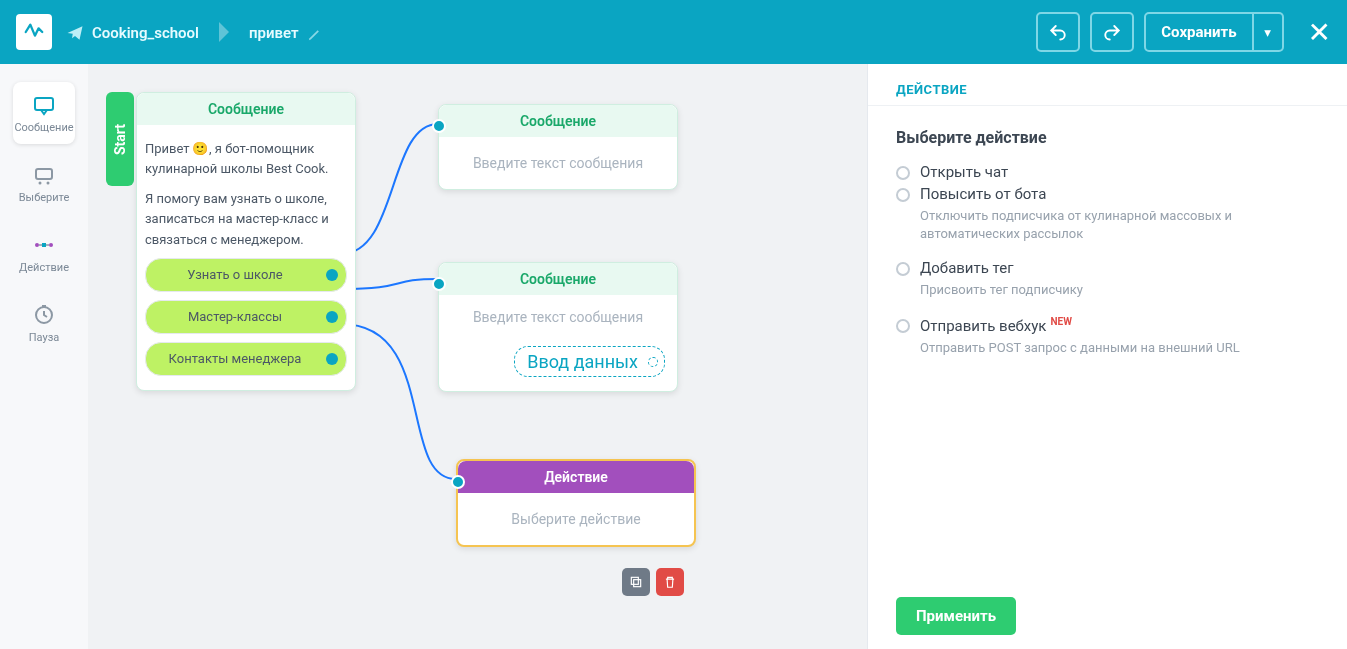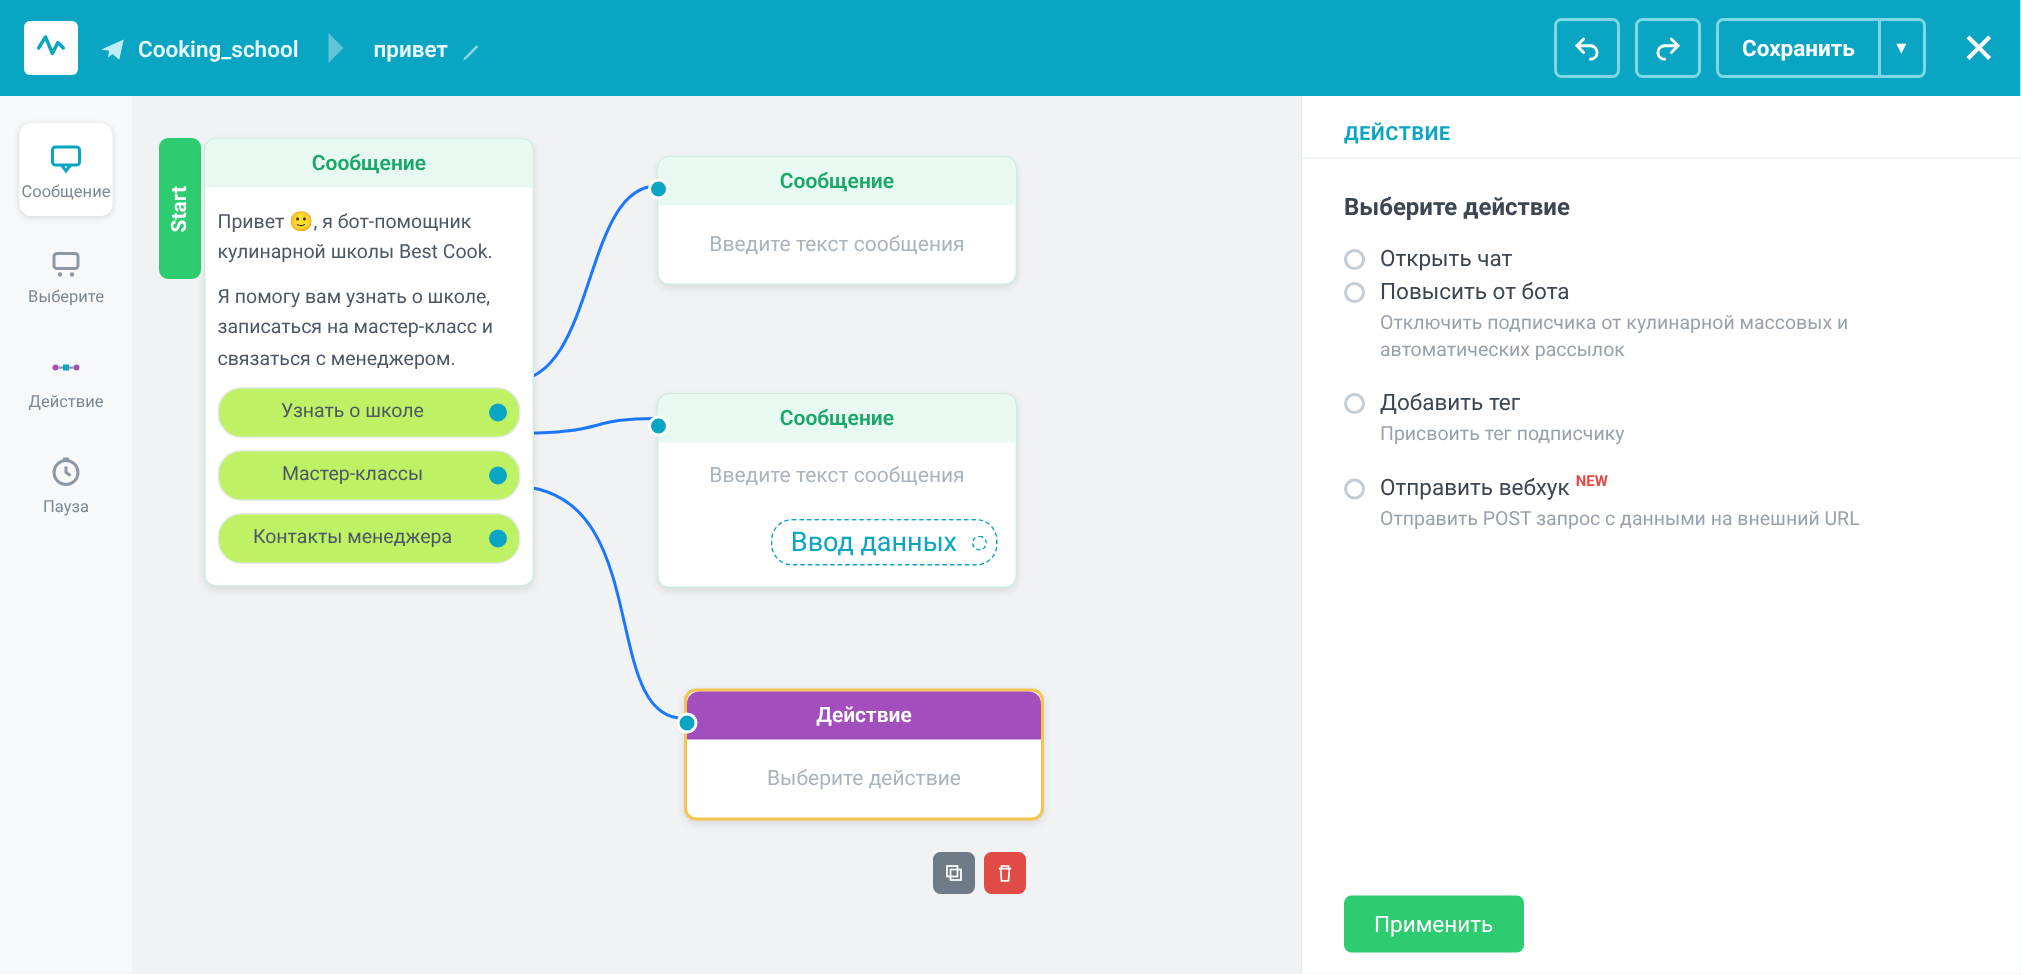--- a/index.html
+++ b/index.html
@@ -43,21 +43,21 @@
 .panel{width:480px;background:#fff;border-left:1px solid #e5e9ee;display:flex;flex-direction:column}
 .panel-hdr{padding:18px 28px 8px;color:#0aa5c2;font-size:13px;font-weight:700;letter-spacing:.5px;border-bottom:1px solid #eef1f4}
 .panel-body{padding:16px 28px;overflow:auto;flex:1}
 .ptitle{font-size:16px;font-weight:700;color:#3c4652;margin:6px 0 16px}
 .radio-row{display:flex;align-items:flex-start;gap:10px;margin-bottom:4px}
 .radio{width:14px;height:14px;border:2px solid #c4ccd4;border-radius:50%;margin-top:3px;flex-shrink:0}
 .rlabel{font-size:15px;color:#3c4652}
 .rdesc{font-size:13px;color:#98a2ad;margin:4px 0 16px 24px;line-height:1.4}
 .badge{color:#e14b46;font-size:10px;font-weight:700;margin-left:4px;vertical-align:super}
 .panel-foot{padding:14px 28px}
-.apply{background:#2ecc71;color:#fff;border:none;border-radius:5px;padding:10px 20px;font-size:15px;font-weight:400;cursor:pointer}
+.apply{background:#2ecc71;color:#fff;border:none;border-radius:5px;padding:10px 20px;font-size:15px;font-weight:700;cursor:pointer}
 </style>
 </head>
 <body>
 
 <div class="topbar">
   <div class="logo-box">
     <svg viewBox="0 0 24 24">
         <path d="M3 12 L8 4 L13 16 L17 8 L21 12" fill="none" stroke="#0aa5c2" stroke-width="2.5" stroke-linejoin="round" stroke-linecap="round"></path>
       </svg>
   </div>

